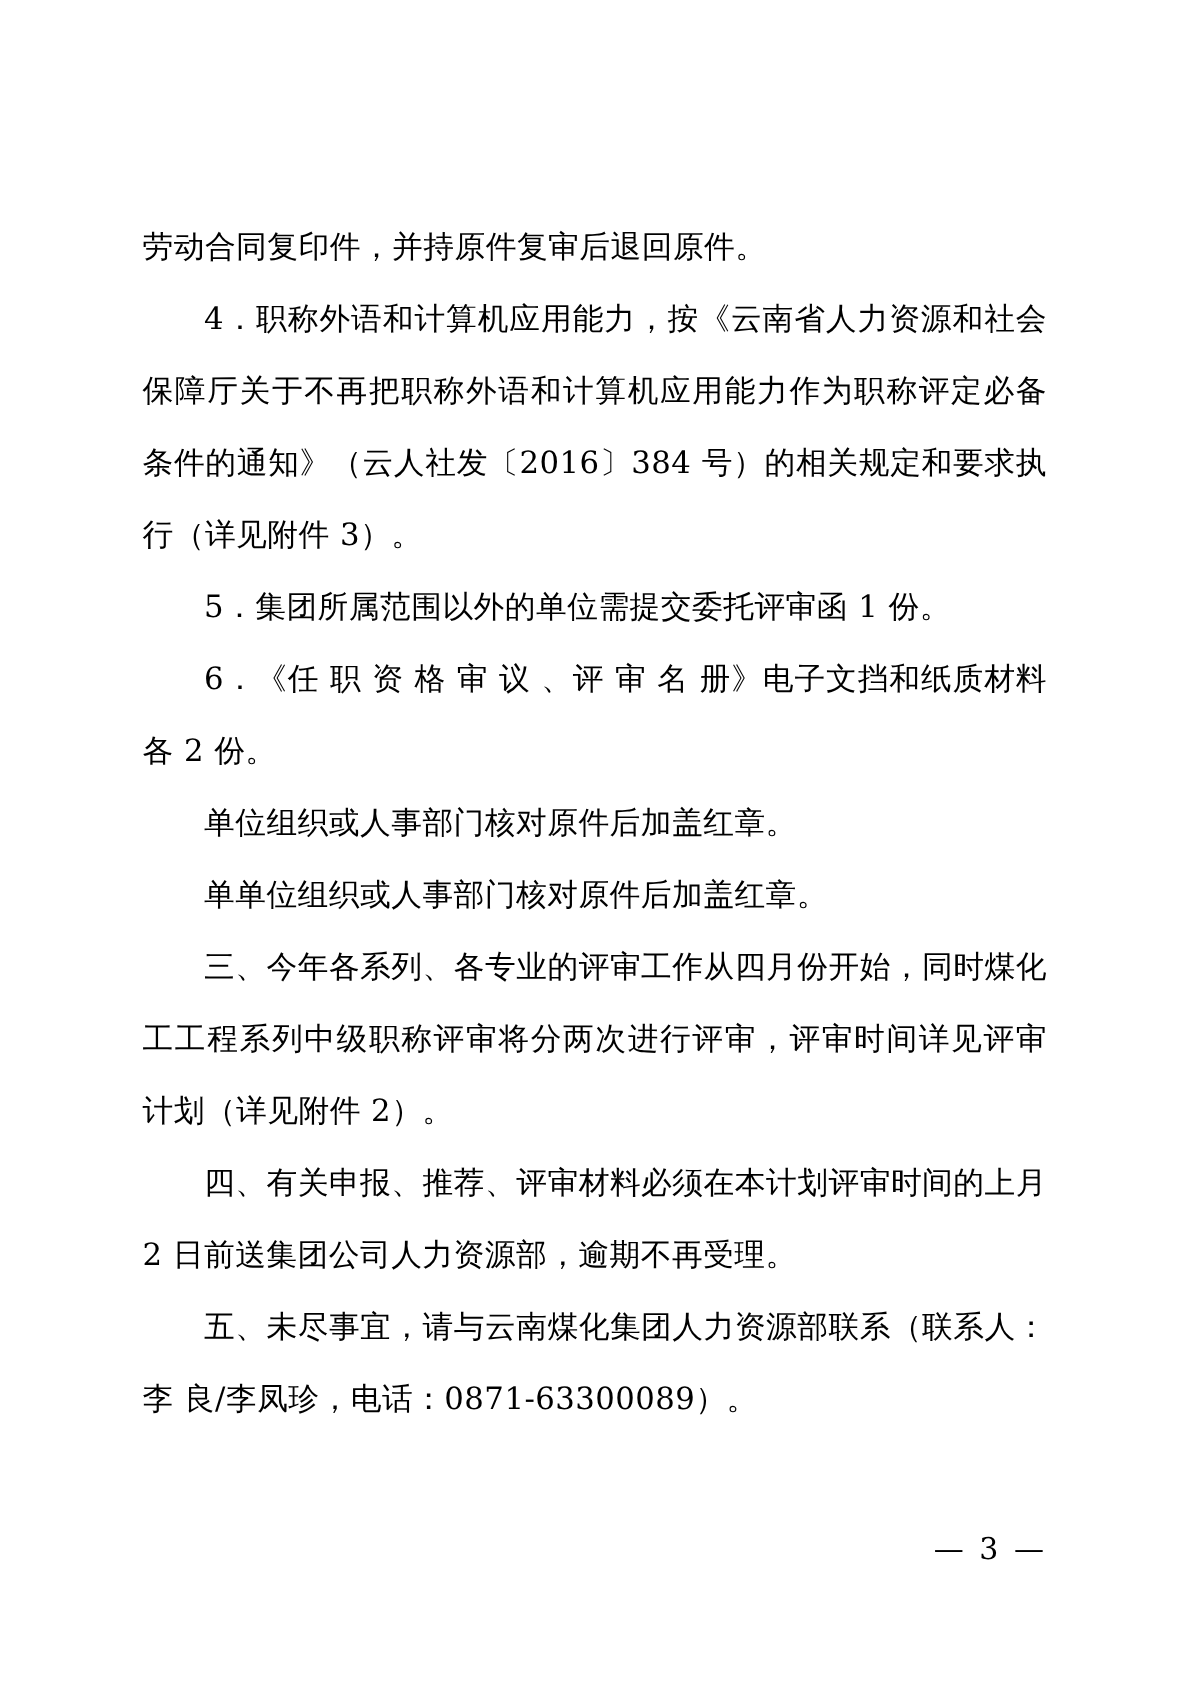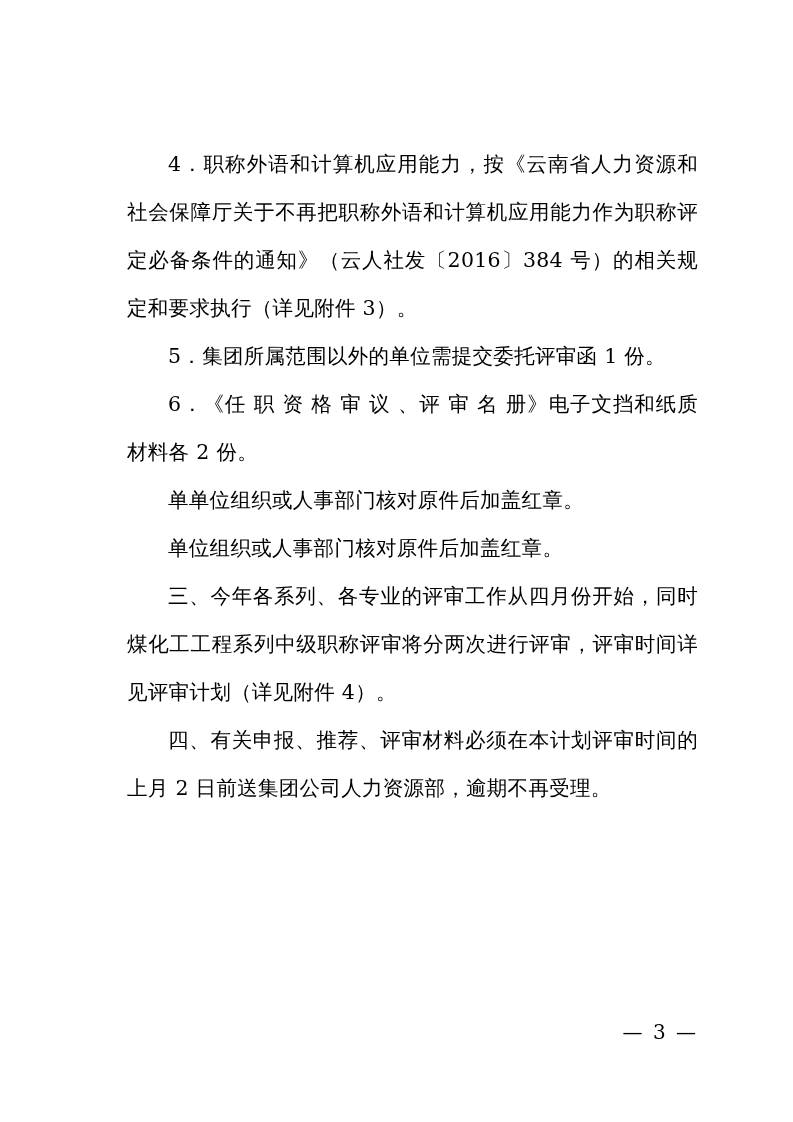--- a/index.html
+++ b/index.html
@@ -30,37 +30,38 @@
     letter-spacing: 0.3px;
     text-align: justify;
     text-justify: inter-ideograph;
   }
   .para {
     margin: 0;
     text-indent: 0;
   }
   .para.indent {
     text-indent: 41px;
-    margin-left: 32px;
   }
   .footer {
     position: absolute;
     right: 95px;
     bottom: 78px;
     font-size: 20px;
     letter-spacing: 2px;
   }
 </style>
 </head>
 <body>
 
 <div class="page">
   <div class="body-text">
+    <p class="para">劳动合同复印件，并持原件复审后退回原件。</p>
     <p class="para indent">4．职称外语和计算机应用能力，按《云南省人力资源和社会保障厅关于不再把职称外语和计算机应用能力作为职称评定必备条件的通知》（云人社发〔2016〕384 号）的相关规定和要求执行（详见附件 3）。</p>
     <p class="para indent">5．集团所属范围以外的单位需提交委托评审函 1 份。</p>
     <p class="para indent">6．《任 职 资 格 审 议 、评 审 名 册》电子文挡和纸质材料各 2 份。</p>
+    <p class="para indent">单位组织或人事部门核对原件后加盖红章。</p>
     <p class="para indent">单单位组织或人事部门核对原件后加盖红章。</p>
-    <p class="para indent">单位组织或人事部门核对原件后加盖红章。</p>
-    <p class="para indent">三、今年各系列、各专业的评审工作从四月份开始，同时煤化工工程系列中级职称评审将分两次进行评审，评审时间详见评审计划（详见附件 4）。</p>
+    <p class="para indent">三、今年各系列、各专业的评审工作从四月份开始，同时煤化工工程系列中级职称评审将分两次进行评审，评审时间详见评审计划（详见附件 2）。</p>
     <p class="para indent">四、有关申报、推荐、评审材料必须在本计划评审时间的上月 2 日前送集团公司人力资源部，逾期不再受理。</p>
+    <p class="para indent">五、未尽事宜，请与云南煤化集团人力资源部联系（联系人：李 良/李凤珍，电话：0871-63300089）。</p>
   </div>
   <div class="footer">— 3 —</div>
 </div>
 
 </body></html>

